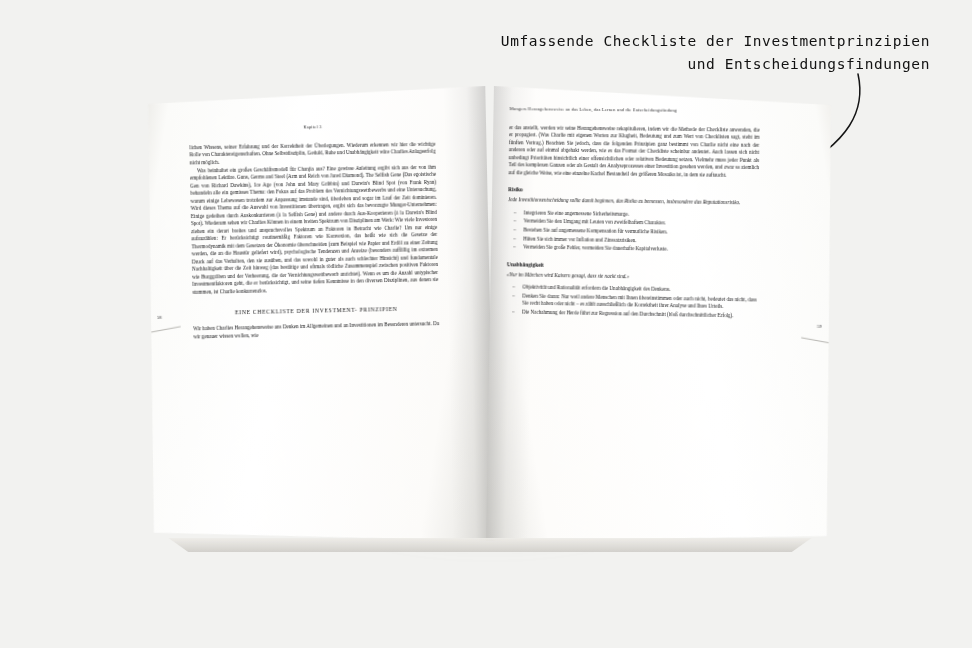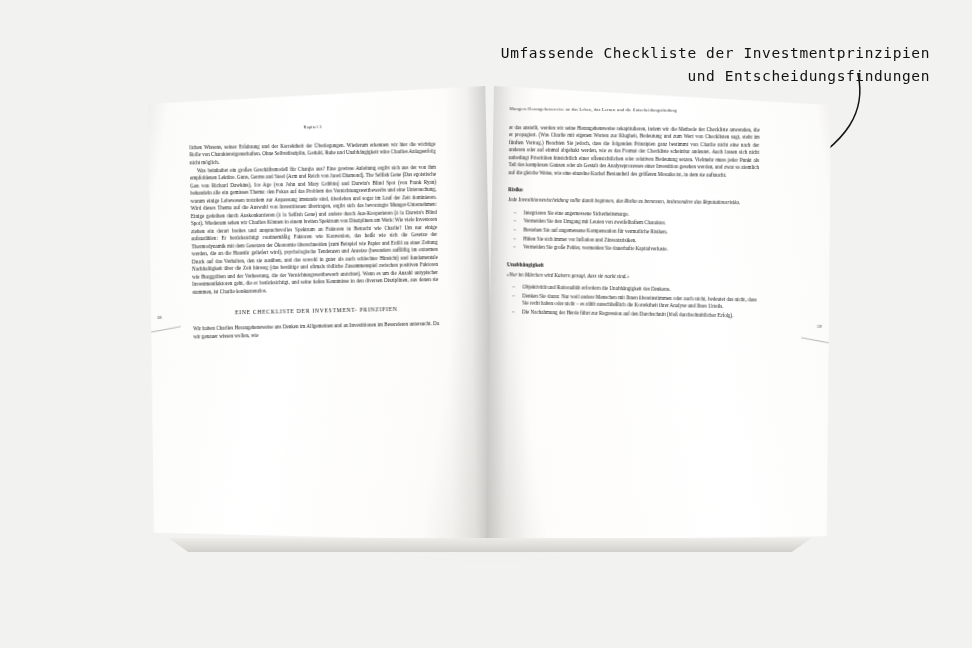--- a/index.html
+++ b/index.html
@@ -13,21 +13,21 @@
     height: 648px;
     overflow: hidden;
     background: #f2f2f0;
     font-family: "Liberation Serif", serif;
   }
 
   
   .annotation {
     position: absolute;
     left: 470px;
-    top: 42px;
+    top: 30px;
     width: 460px;
     font-family: "DejaVu Sans Mono", monospace;
     font-size: 14.5px;
     letter-spacing: 0.6px;
     color: #121212;
     line-height: 1.62;
     text-align: right;
     white-space: pre-line;
   }
   .arrow-wrap {

